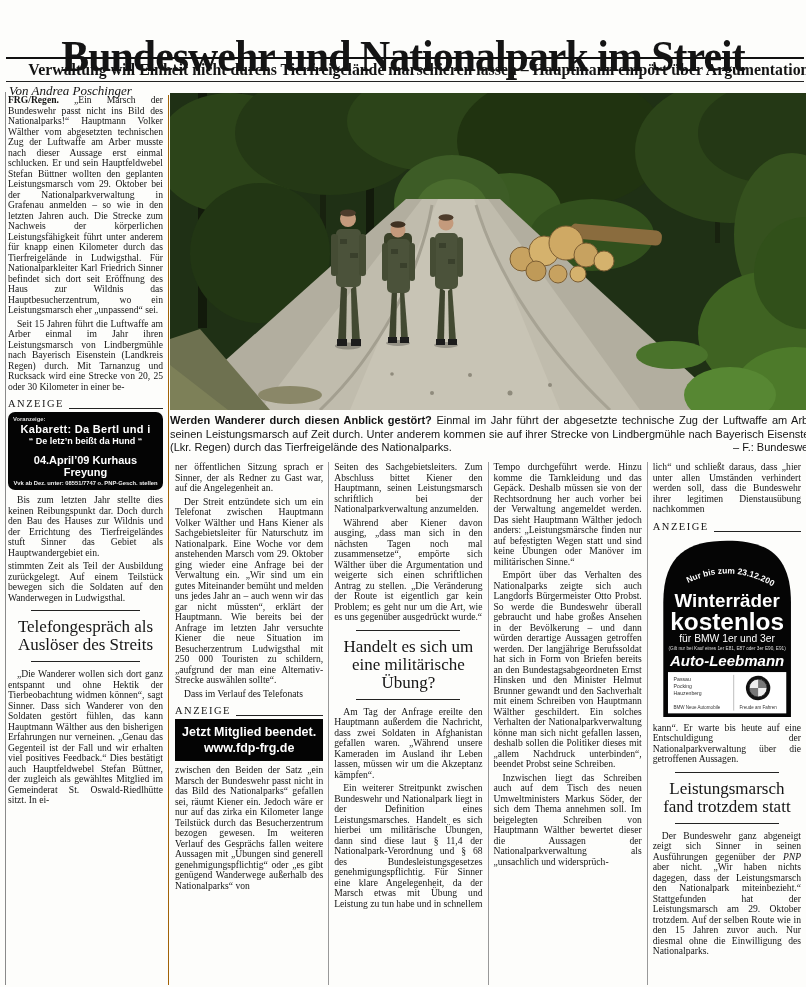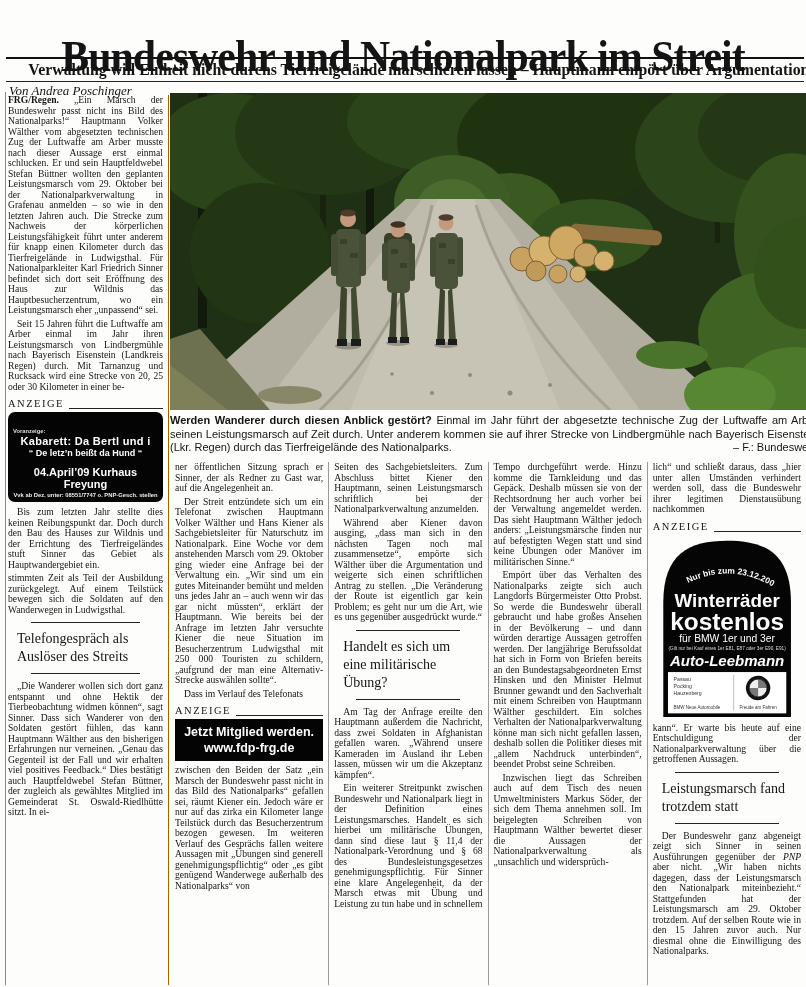--- a/index.html
+++ b/index.html
@@ -27,25 +27,25 @@
   .cols{position:absolute;left:170px;top:462px;width:636px;height:523px;display:flex;overflow:hidden;}
   .cols .col{flex:1 1 0;padding:0 5px;overflow:hidden;}
   .cols .col+.col{border-left:1px solid #999;}
   .para{margin:0 0 3px;font-size:9.6px;line-height:10.5px;text-align:justify;}
   .para.ind{text-indent:9px;}
   .para i{font-style:italic;}
   
   .subhead{margin:7px 2px;}
   .sh-rule{border-top:1px solid #222;width:72%;margin:0 auto 7px;}
   .sh-rule2{border-top:1px solid #222;width:72%;margin:7px auto 0;}
-  .subhead h3{margin:7px;font-size:14px;line-height:18px;font-weight:normal;}
+  .subhead h3{margin:7px;font-size:17px;line-height:18px;font-weight:normal;text-align:center;}
   
   .ad-label{display:flex;align-items:flex-end;gap:5px;font-size:10.5px;letter-spacing:1.5px;margin:6px 0 3px;}
   .ad-label::after{content:"";flex:1;border-top:1px solid #222;}
-  .ad-kabarett{background:#040404;color:#fff;border-radius:7px;padding:16px 5px 4px;
+  .ad-kabarett{background:#040404;color:#fff;border-radius:7px;padding:4px 5px 4px;
                font-family:"Liberation Sans", sans-serif;text-align:center;margin-bottom:5px;}
   .k-pre{text-align:left;font-size:5.8px;font-weight:bold;color:#ddd;margin:0;}
   .k-l1{font-size:11px;font-weight:bold;margin:1px 0;letter-spacing:.3px;}
   .k-l2{font-size:9px;font-weight:bold;margin:1px 0;}
   .k-l3{font-size:11px;font-weight:bold;margin:8px 0 1px;}
   .k-l4{font-size:5.8px;font-weight:bold;margin:2px 0 0;color:#eee;}
   .ad-fdp{background:#040404;color:#fff;padding:6px 3px;font-family:"Liberation Sans", sans-serif;
           text-align:center;font-weight:bold;margin-bottom:4px;}
   .f-l1,.f-l2{font-size:12.5px;margin:0;}
   .f-l2{margin-top:2px;}
@@ -199,21 +199,21 @@
   <div class="cols">
 
     <div class="col">
       <p class="para">ner öffentlichen Sitzung sprach er Sinner, der als Redner zu Gast war, auf die Angelegenheit an.</p>
       <p class="para ind">Der Streit entzündete sich um ein Telefonat zwischen Hauptmann Volker Wälther und Hans Kiener als Sachgebietsleiter für Naturschutz im Nationalpark. Eine Woche vor dem anstehenden Marsch vom 29. Oktober ging wieder eine Anfrage bei der Verwaltung ein. „Wir sind um ein gutes Miteinander bemüht und melden uns jedes Jahr an – auch wenn wir das gar nicht müssten“, erklärt der Hauptmann. Wie bereits bei der Anfrage im letzten Jahr versuchte Kiener die neue Situation im Besucherzentrum Ludwigsthal mit 250 000 Touristen zu schildern, „aufgrund der man eine Alternativ-Strecke auswählen sollte“.</p>
       <p class="para ind">Dass im Verlauf des Telefonats</p>
       <div class="ad-label">
           <span>ANZEIGE</span>
         </div>
       <div class="ad-fdp">
-        <p class="f-l1">Jetzt Mitglied werden.</p>
+        <p class="f-l1">Jetzt Mitglied beendet.</p>
         <p class="f-l2">www.fdp-frg.de</p>
       </div>
       <p class="para">zwischen den Beiden der Satz „ein Marsch der Bundeswehr passt nicht in das Bild des Nationalparks“ gefallen sei, räumt Kiener ein. Jedoch wäre er nur auf das zirka ein Kilometer lange Teilstück durch das Besucherzentrum bezogen gewesen. Im weiteren Verlauf des Gesprächs fallen weitere Aussagen mit „Übungen sind generell genehmigungspflichtig“ oder „es gibt genügend Wanderwege außerhalb des Nationalparks“ von</p>
     </div>
 
     <div class="col">
       <p class="para">Seiten des Sachgebietsleiters. Zum Abschluss bittet Kiener den Hauptmann, seinen Leistungsmarsch schriftlich bei der Nationalparkverwaltung anzumelden.</p>
       <p class="para ind">Während aber Kiener davon ausging, „dass man sich in den nächsten Tagen noch mal zusammensetze“, empörte sich Wälther über die Argumentation und weigerte sich einen schriftlichen Antrag zu stellen. „Die Veränderung der Route ist eigentlich gar kein Problem; es geht nur um die Art, wie es uns gegenüber ausgedrückt wurde.“</p>
       <div class="subhead">
         <div class="sh-rule"></div>

